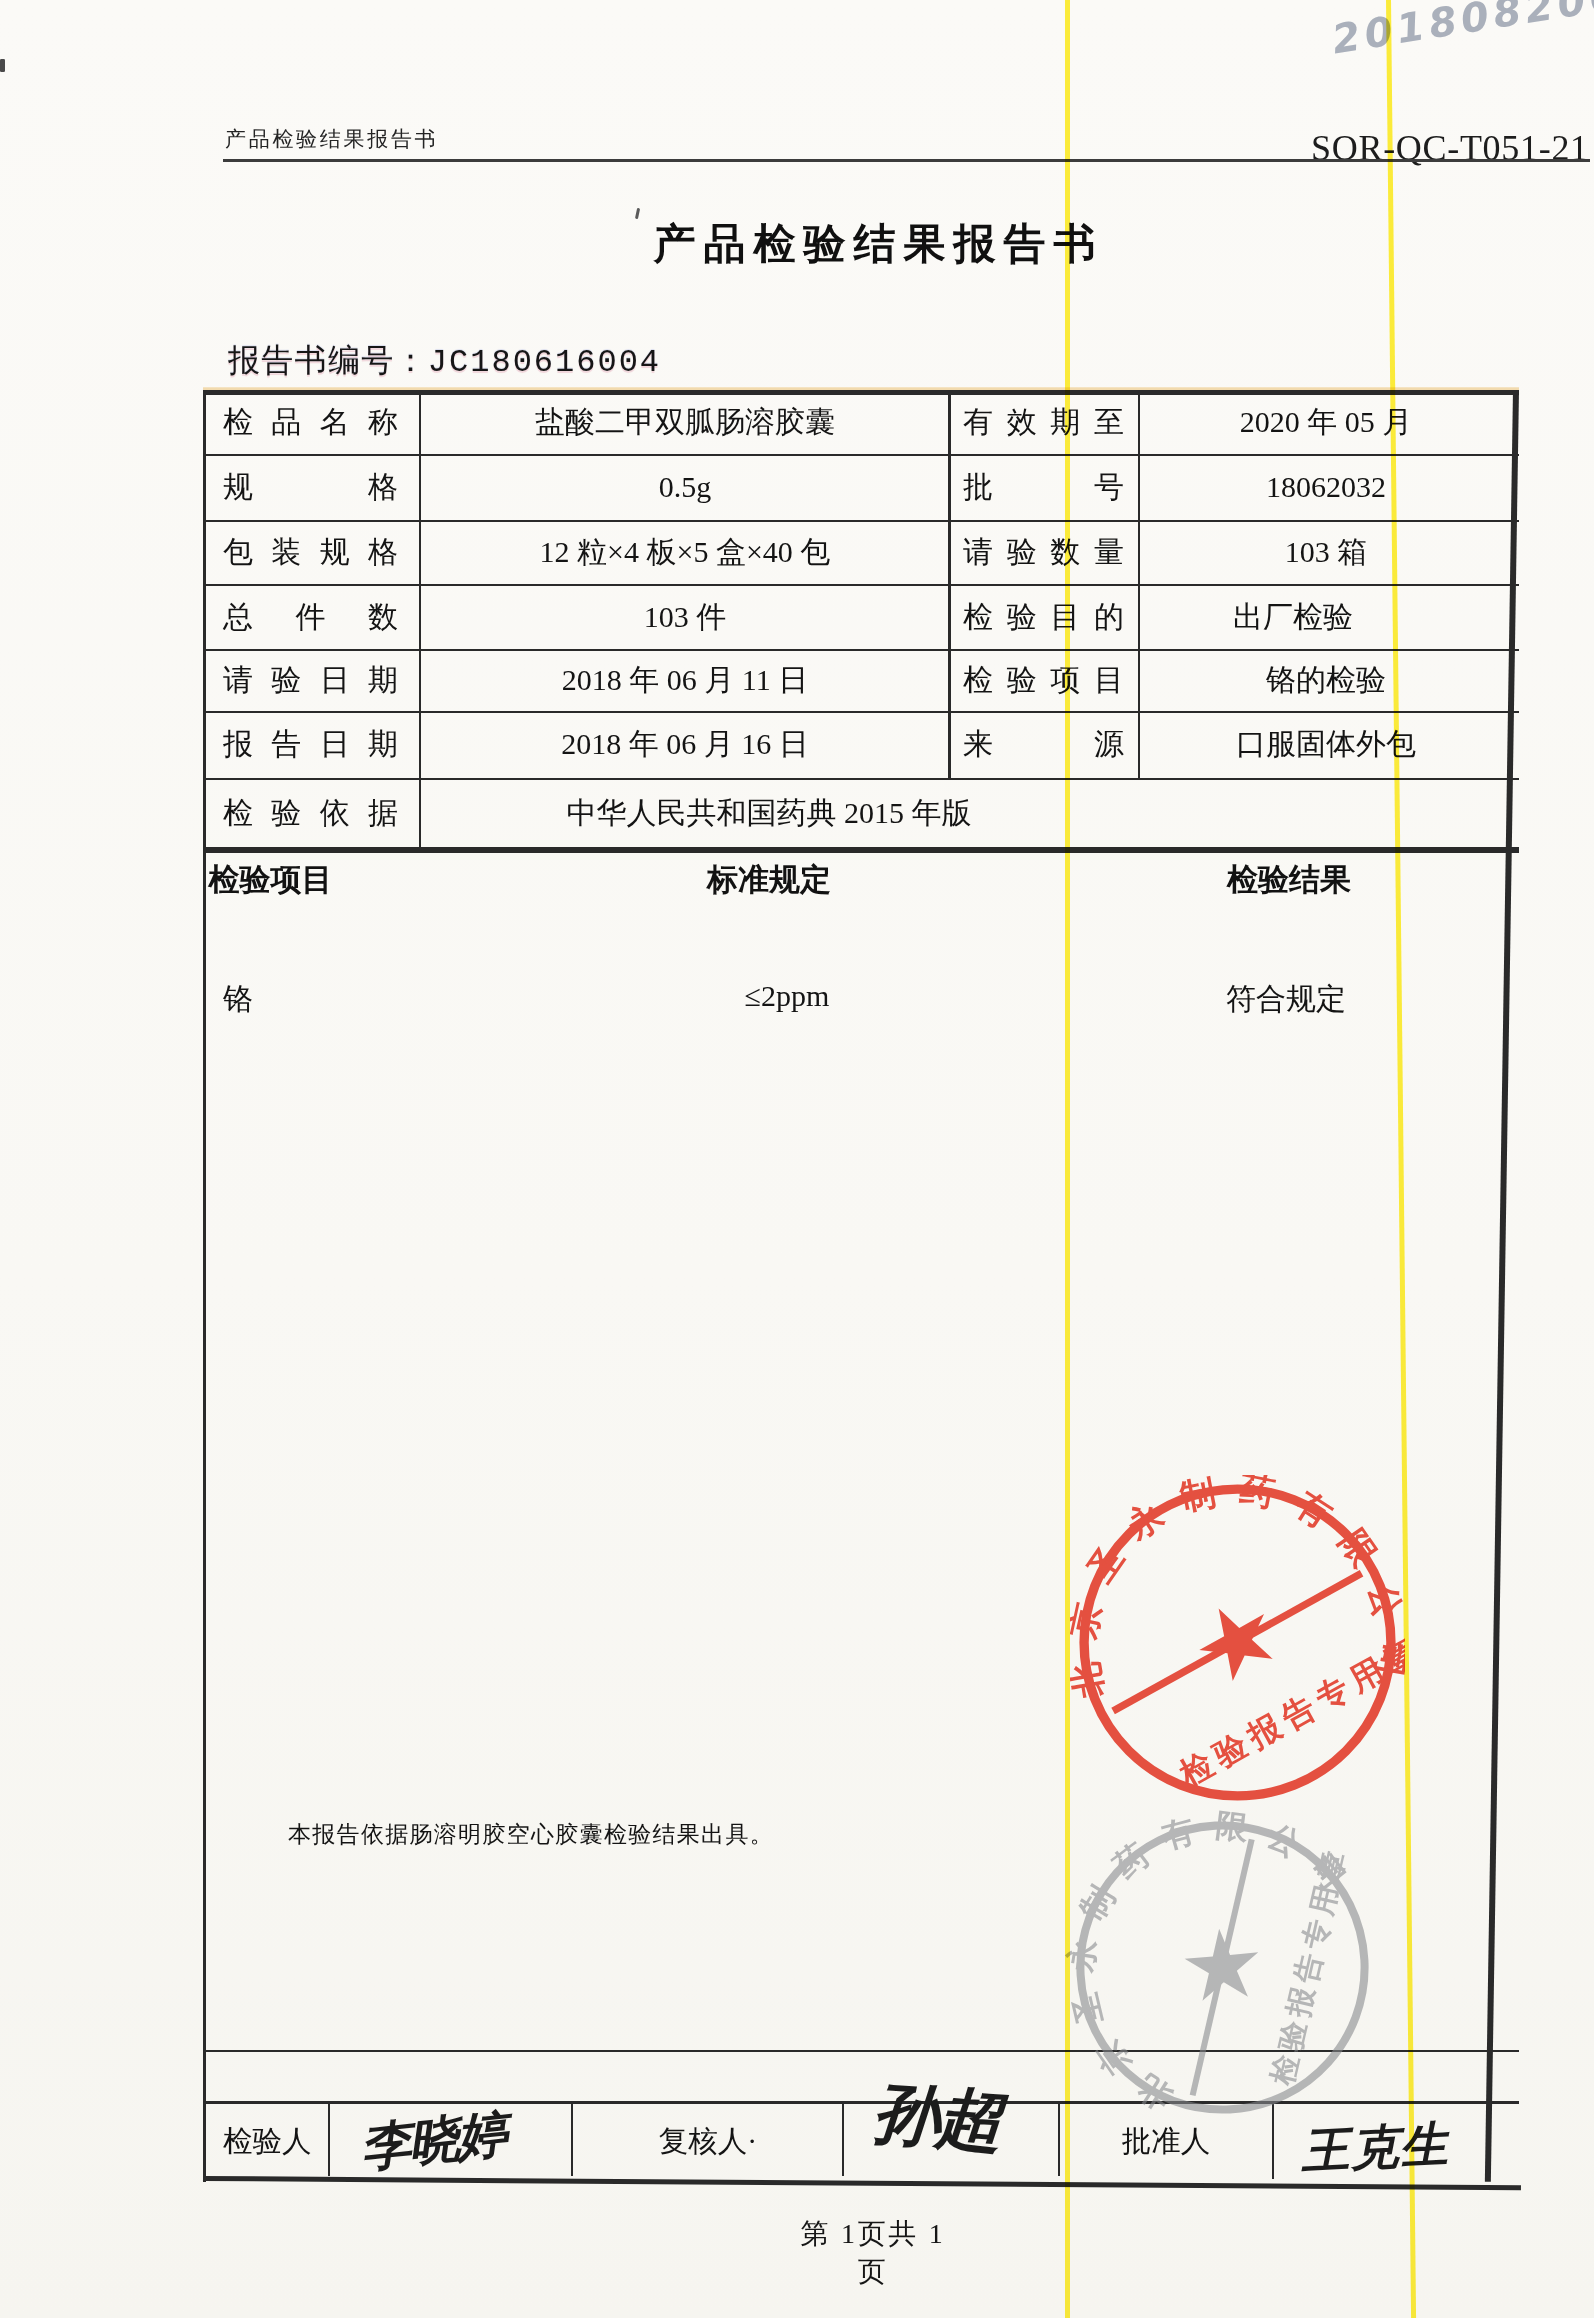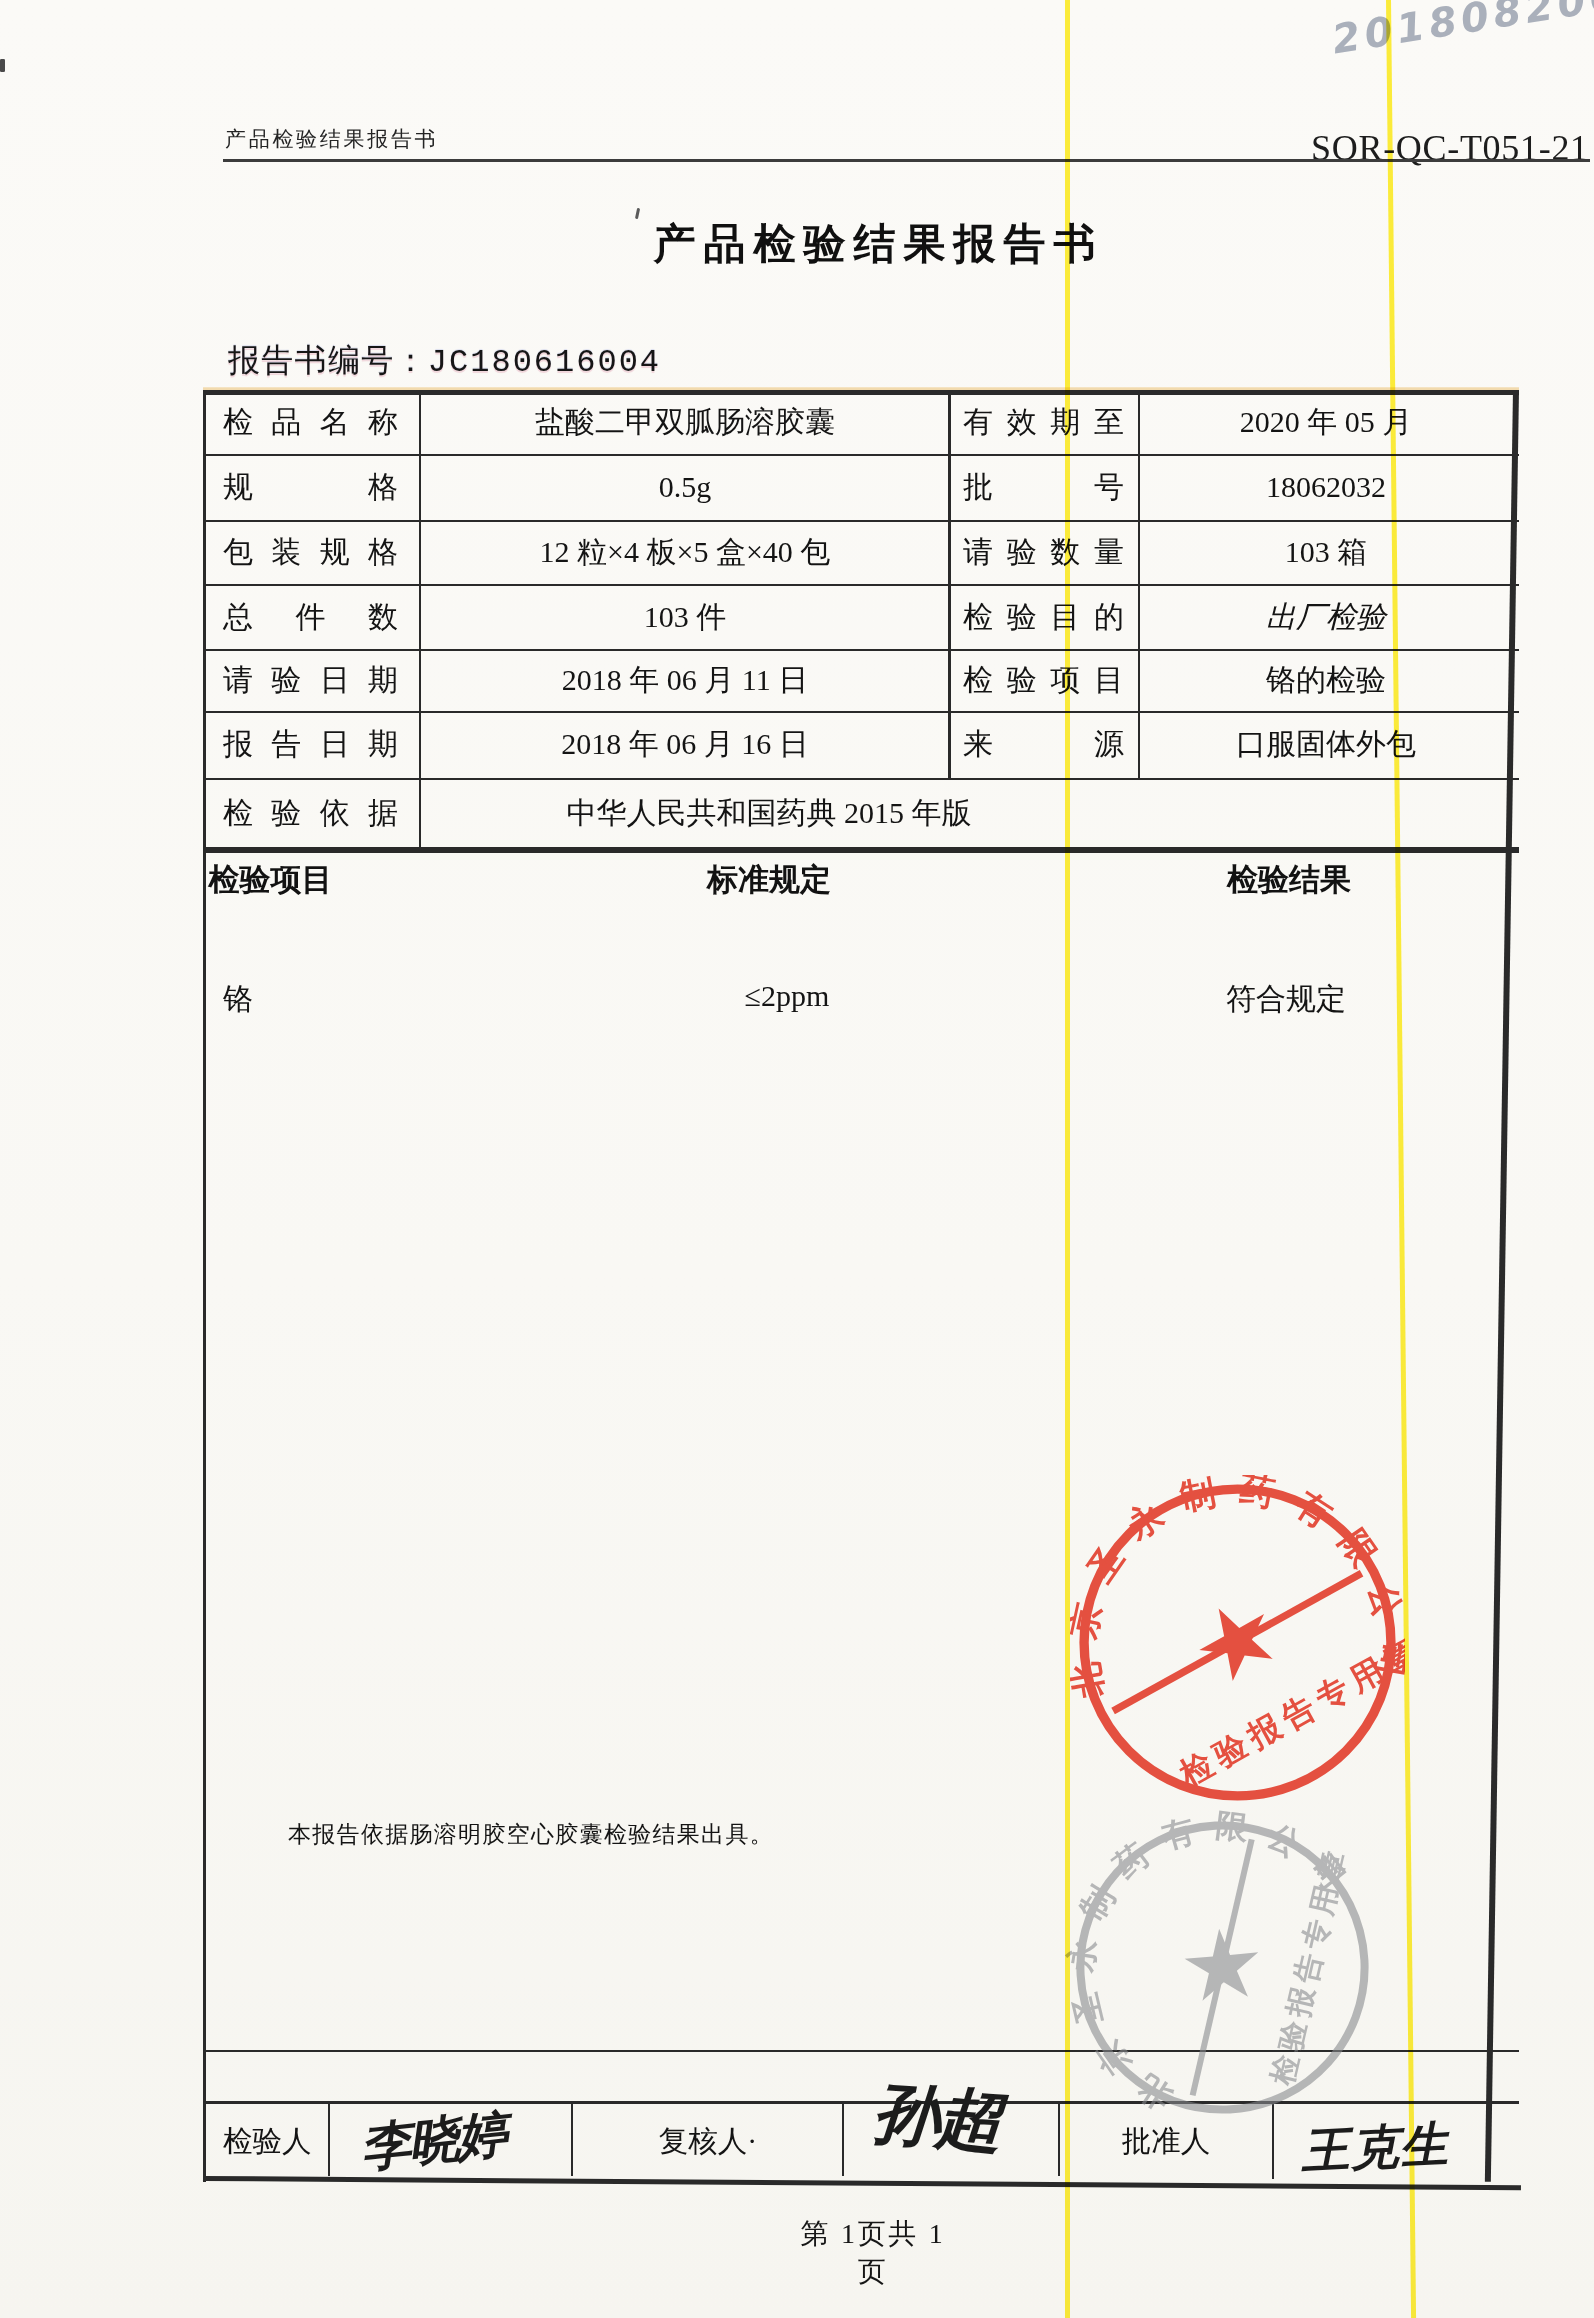--- a/index.html
+++ b/index.html
@@ -106,21 +106,21 @@
     <div class="cell cell-center" style="left:937px;top:64px;width:372px;line-height:66px;">18062032</div>
 
     <div class="cell cell-label" style="left:20px;top:130px;width:175px;line-height:64px;">包装规格</div>
     <div class="cell cell-center" style="left:218px;top:130px;width:528px;line-height:64px;">12 粒×4 板×5 盒×40 包</div>
     <div class="cell cell-label" style="left:760px;top:130px;width:161px;line-height:64px;">请验数量</div>
     <div class="cell cell-center" style="left:937px;top:130px;width:372px;line-height:64px;">103 箱</div>
 
     <div class="cell cell-label" style="left:20px;top:194px;width:175px;line-height:65px;">总件数</div>
     <div class="cell cell-center" style="left:218px;top:194px;width:528px;line-height:65px;">103 件</div>
     <div class="cell cell-label" style="left:760px;top:194px;width:161px;line-height:65px;">检验目的</div>
-    <div class="cell cell-center" style="left:937px;top:194px;width:372px;line-height:65px;font-style:italic;">出厂检验</div>
+    <div class="cell cell-center" style="left:904px;top:194px;width:372px;line-height:65px;">出厂检验</div>
 
     <div class="cell cell-label" style="left:20px;top:259px;width:175px;line-height:62px;">请验日期</div>
     <div class="cell cell-center" style="left:218px;top:259px;width:528px;line-height:62px;">2018 年 06 月 11 日</div>
     <div class="cell cell-label" style="left:760px;top:259px;width:161px;line-height:62px;">检验项目</div>
     <div class="cell cell-center" style="left:937px;top:259px;width:372px;line-height:62px;">铬的检验</div>
 
     <div class="cell cell-label" style="left:20px;top:321px;width:175px;line-height:66px;">报告日期</div>
     <div class="cell cell-center" style="left:218px;top:321px;width:528px;line-height:66px;">2018 年 06 月 16 日</div>
     <div class="cell cell-label" style="left:760px;top:321px;width:161px;line-height:66px;">来源</div>
     <div class="cell cell-center" style="left:937px;top:321px;width:372px;line-height:66px;">口服固体外包</div>

